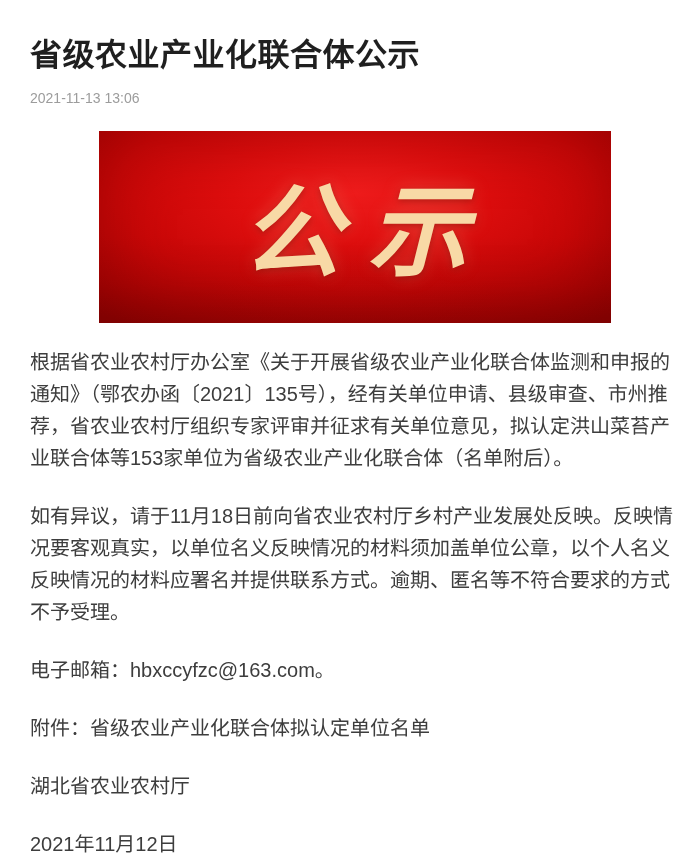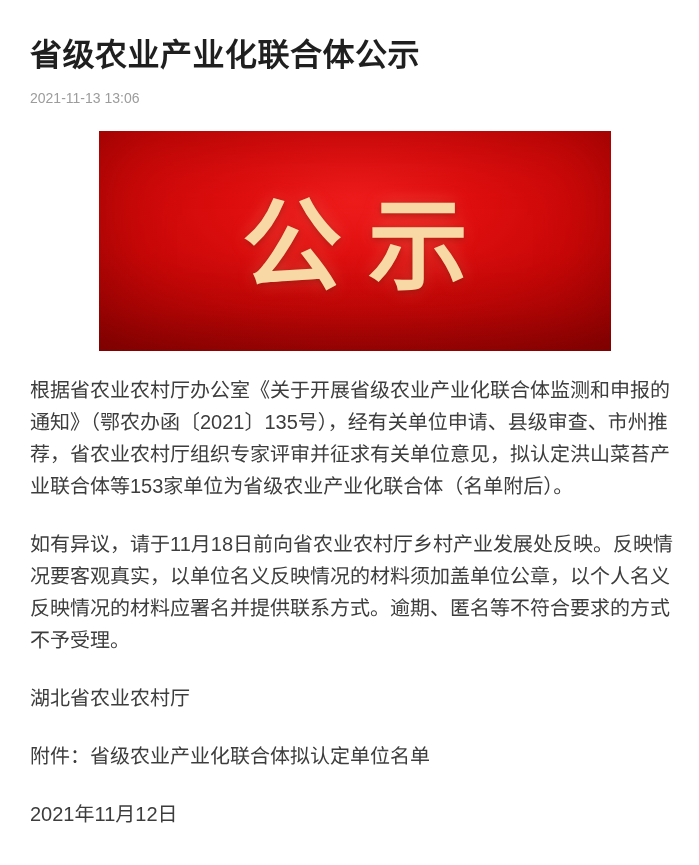--- a/index.html
+++ b/index.html
@@ -26,30 +26,31 @@
   }
   .publish-date {
     margin-top: 16px;
     font-size: 14px;
     line-height: 16px;
     color: #9c9c9c;
   }
   .banner {
     position: relative;
     width: 512px;
-    height: 220px;
+    height: 192px;
     margin: 25px auto 0 auto;
     background:
       radial-gradient(ellipse 75% 85% at 50% 32%,
         #ef1c1c 0%, #de0e0e 32%, #c80707 62%, #ab0303 88%, #9c0202 100%);
     box-shadow: inset 0 0 70px rgba(110, 0, 0, 0.35);
     display: flex;
     align-items: center;
     justify-content: center;
     overflow: hidden;
+    font-style: italic;
   }
   .banner::after {
     content: "";
     position: absolute;
     left: 0; right: 0; bottom: 0;
     height: 45%;
     background: linear-gradient(180deg,
       rgba(90,0,0,0) 0%, rgba(90,0,0,0.10) 55%, rgba(70,0,0,0.22) 100%);
     pointer-events: none;
   }
@@ -88,20 +89,21 @@
   <div class="publish-date">2021-11-13 13:06</div>
 
   <div class="banner">
     <span class="banner-text">公示</span>
   </div>
 
   <p class="first">根据省农业农村厅办公室《关于开展省级农业产业化联合体监测和申报的通知》（鄂农办函〔2021〕135号），经有关单位申请、县级审查、市州推荐，省农业农村厅组织专家评审并征求有关单位意见，拟认定洪山菜苔产业联合体等153家单位为省级农业产业化联合体（名单附后）。</p>
 
   <p>如有异议，请于11月18日前向省农业农村厅乡村产业发展处反映。反映情况要客观真实，以单位名义反映情况的材料须加盖单位公章，以个人名义反映情况的材料应署名并提供联系方式。逾期、匿名等不符合要求的方式不予受理。</p>
 
+  <p>电子邮箱：hbxccyfzc@163.com。</p>
+
+  <p>附件：省级农业产业化联合体拟认定单位名单</p>
 
   <p>湖北省农业农村厅</p>
-
-  <p>附件：省级农业产业化联合体拟认定单位名单</p>
 
   <p>2021年11月12日</p>
 
 </div>
 
 </body></html>

